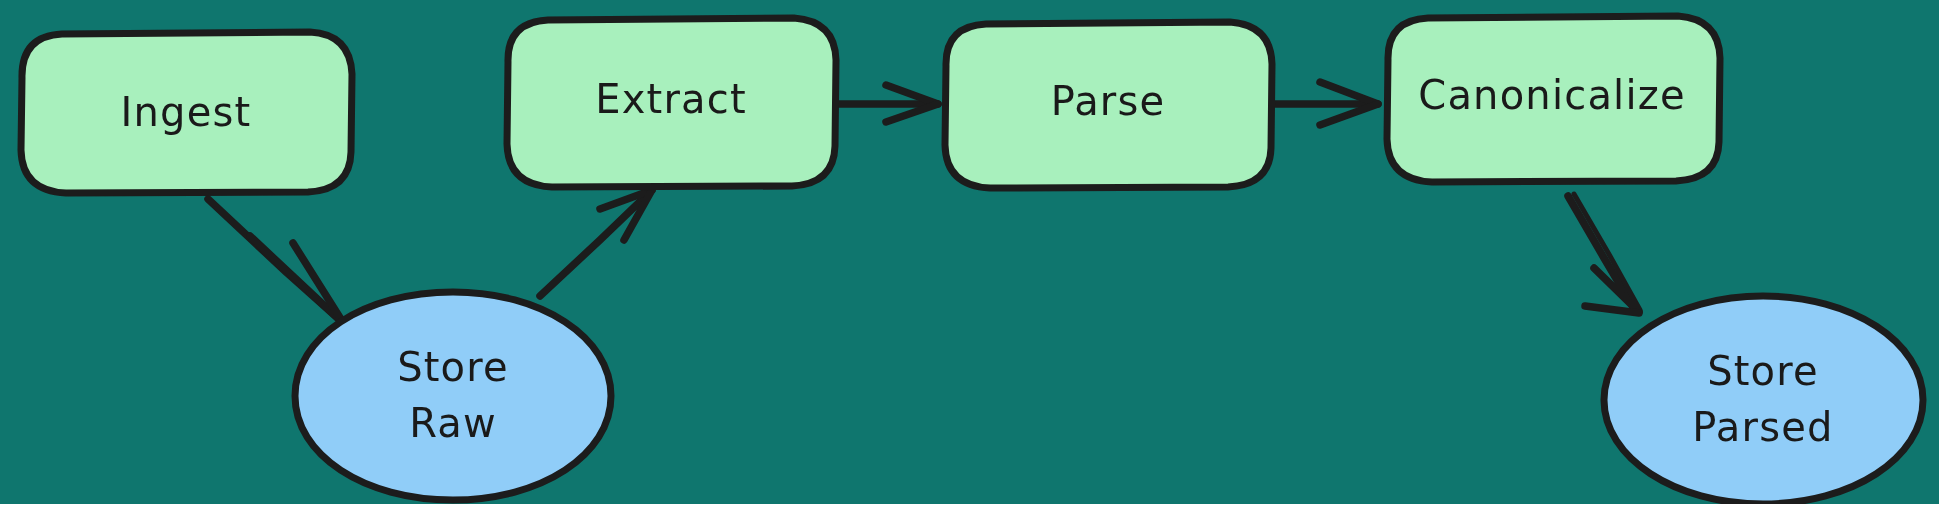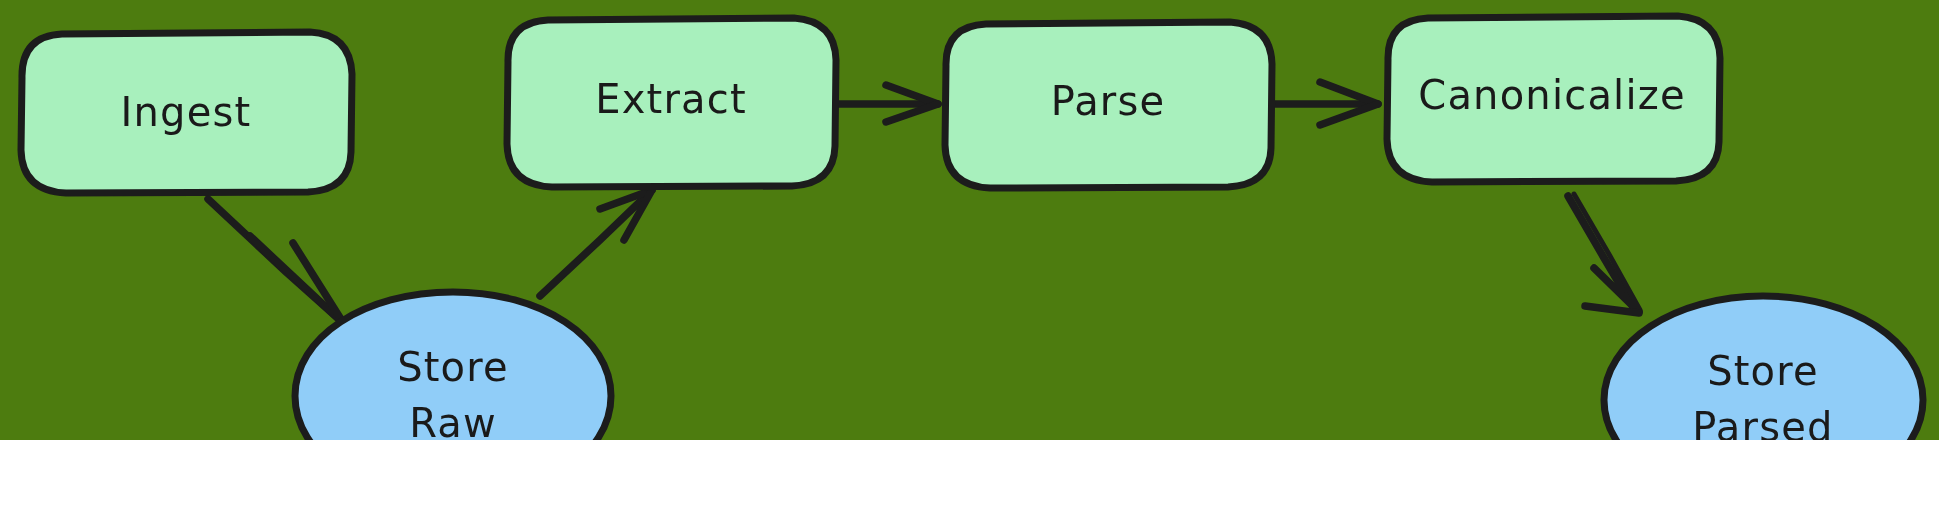--- a/index.html
+++ b/index.html
@@ -7,22 +7,22 @@
     margin: 0;
     padding: 0;
     background: #ffffff;
   }
   body {
     font-family: "DejaVu Sans", sans-serif;
   }
   #diagram-root {
     position: relative;
     width: 1939px;
-    height: 440px;
-    background: #4d7c0f;
+    height: 504px;
+    background: #0f766e;
     overflow: hidden;
   }
   svg.canvas {
     display: block;
     width: 1939px;
     height: 532px;
   }
   .node-label {
     font-family: "DejaVu Sans", sans-serif;
     font-size: 40px;

